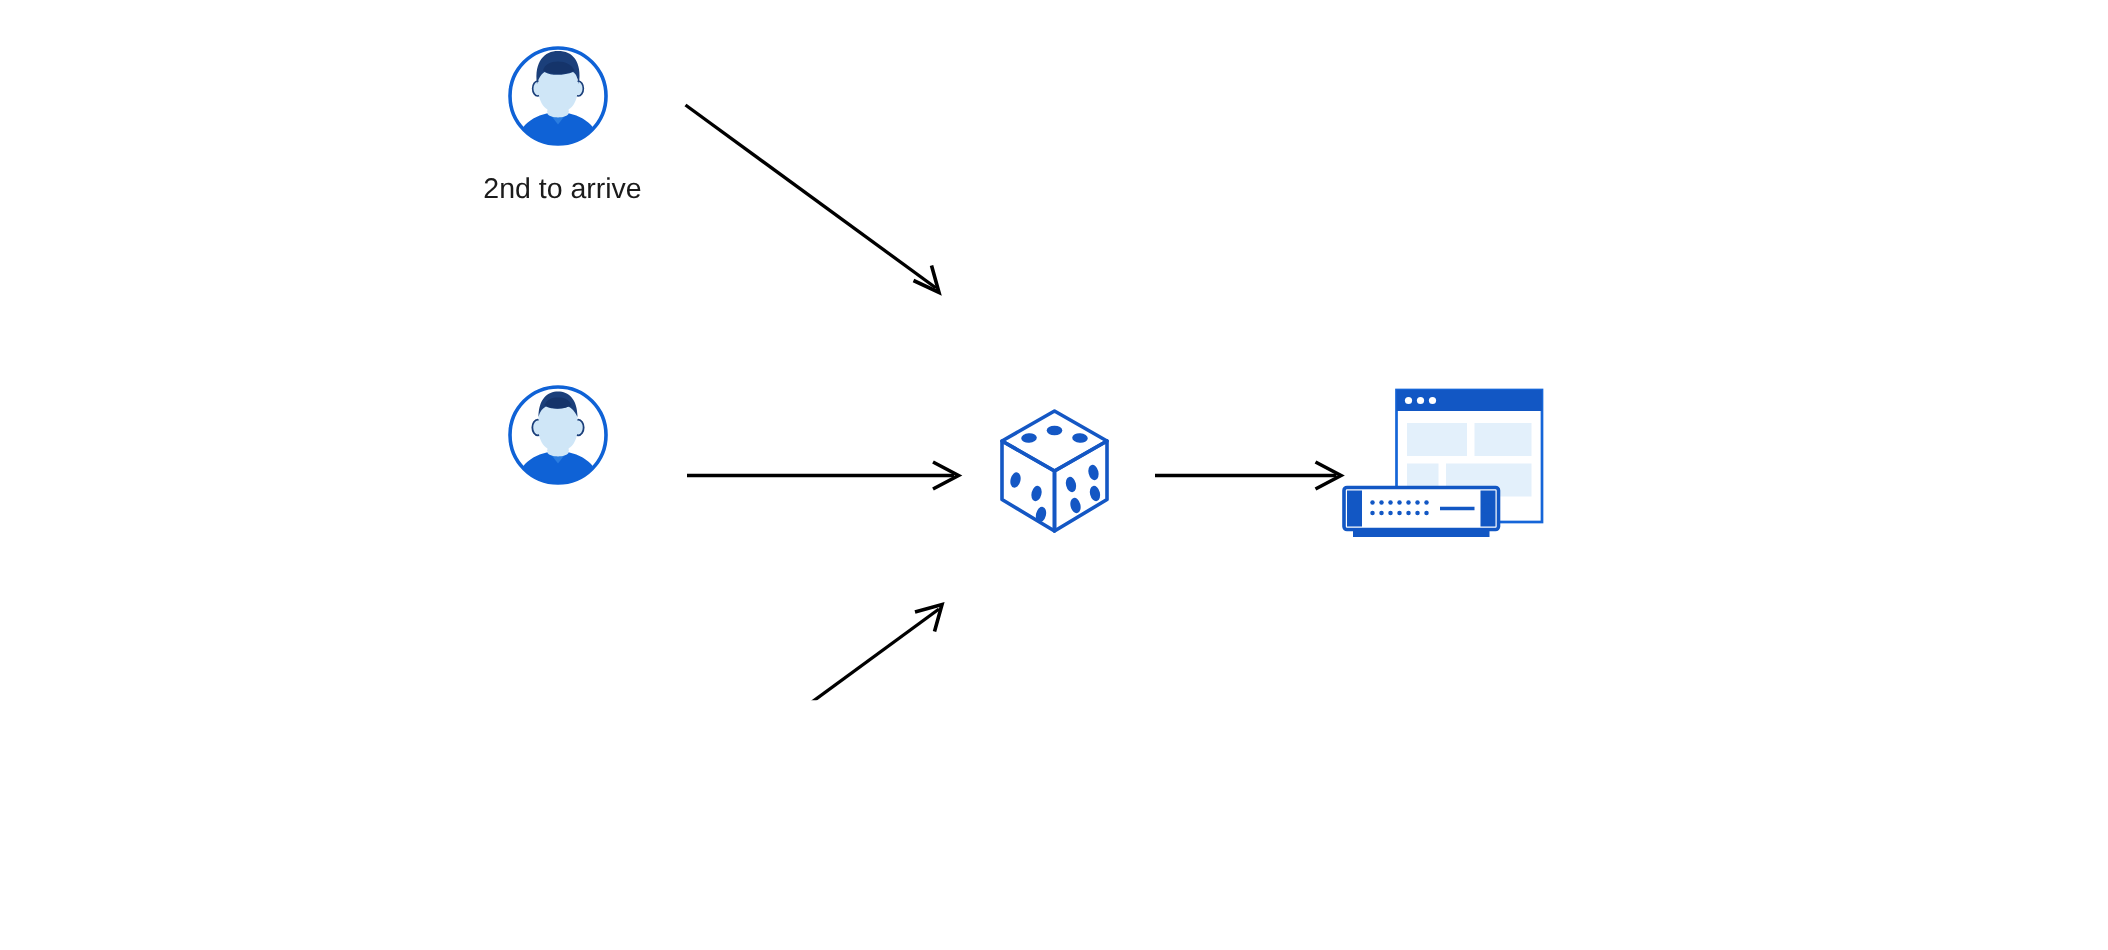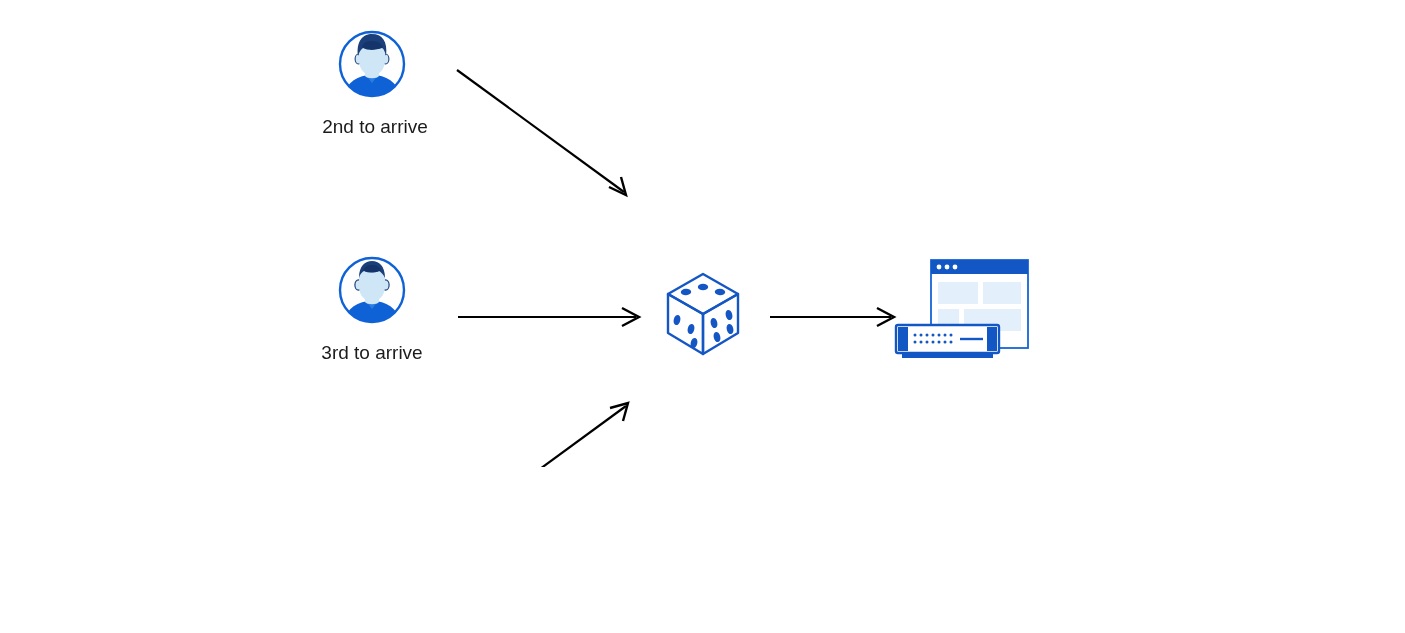--- a/index.html
+++ b/index.html
@@ -111,21 +111,20 @@
         <path d="M28 40 C32 45 38 45 42 40 L42 36 L28 36 Z" fill="#b5d9f2"></path>
         <ellipse cx="21.5" cy="30" rx="3.6" ry="5.2" fill="#cfe6f7" stroke="#1b3f7a" stroke-width="1.2"></ellipse>
         <ellipse cx="48.5" cy="30" rx="3.6" ry="5.2" fill="#cfe6f7" stroke="#1b3f7a" stroke-width="1.2"></ellipse>
         <path d="M22 24 C22 13 28 8 35 8 C42 8 48 13 48 24 L48 31 C48 41 42 46 35 46 C28 46 22 41 22 31 Z" fill="#cfe6f7"></path>
 
         <path d="M22 23 C22 11 28 6 35 6 C42 6 48 11 48 23 C46 19 44 17 42 16 C38 18 31 18 27 16 C25 17 23 19 22 23 Z" fill="#1b3f7a"></path>
         <path d="M26 15 C30 18 40 18 44 15 C42 11 39 10 35 10 C31 10 28 11 26 15 Z" fill="#15346a"></path>
       </g>
     </svg>
   </div>
-  <div class="node-label" style="left:272px; top:343px; width:200px;">3rd to arrive</div>
 
   <div class="icon-box" style="left:337px; top:485px; width:70px; height:70px;">
     <svg viewBox="0 0 70 70" width="70" height="70">
       <defs>
           <clipPath id="clip-av3">
             <circle cx="35" cy="35" r="32"></circle>
           </clipPath>
         </defs>
       <circle cx="35" cy="35" r="32" fill="#ffffff" stroke="#0f62d6" stroke-width="2.4"></circle>
       <g clip-path="url(#clip-av3)">

